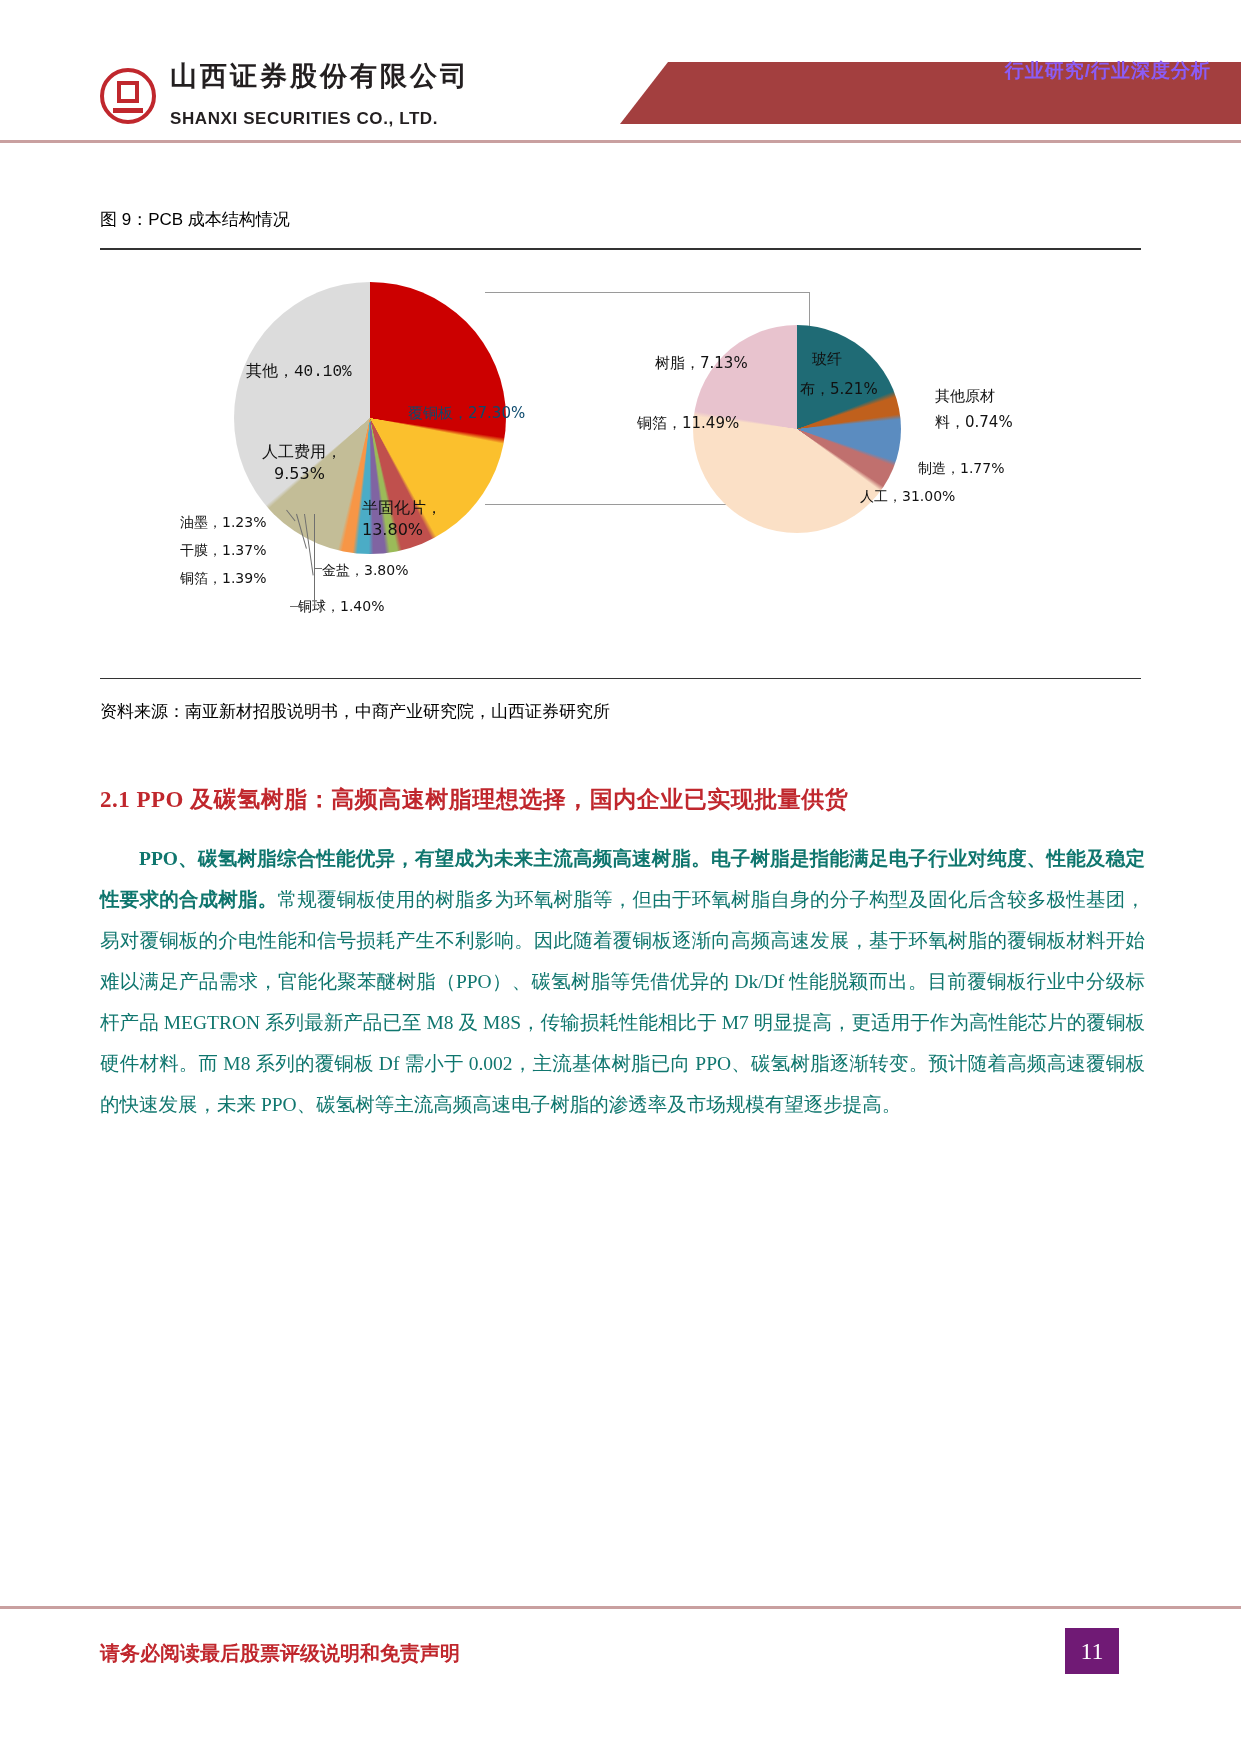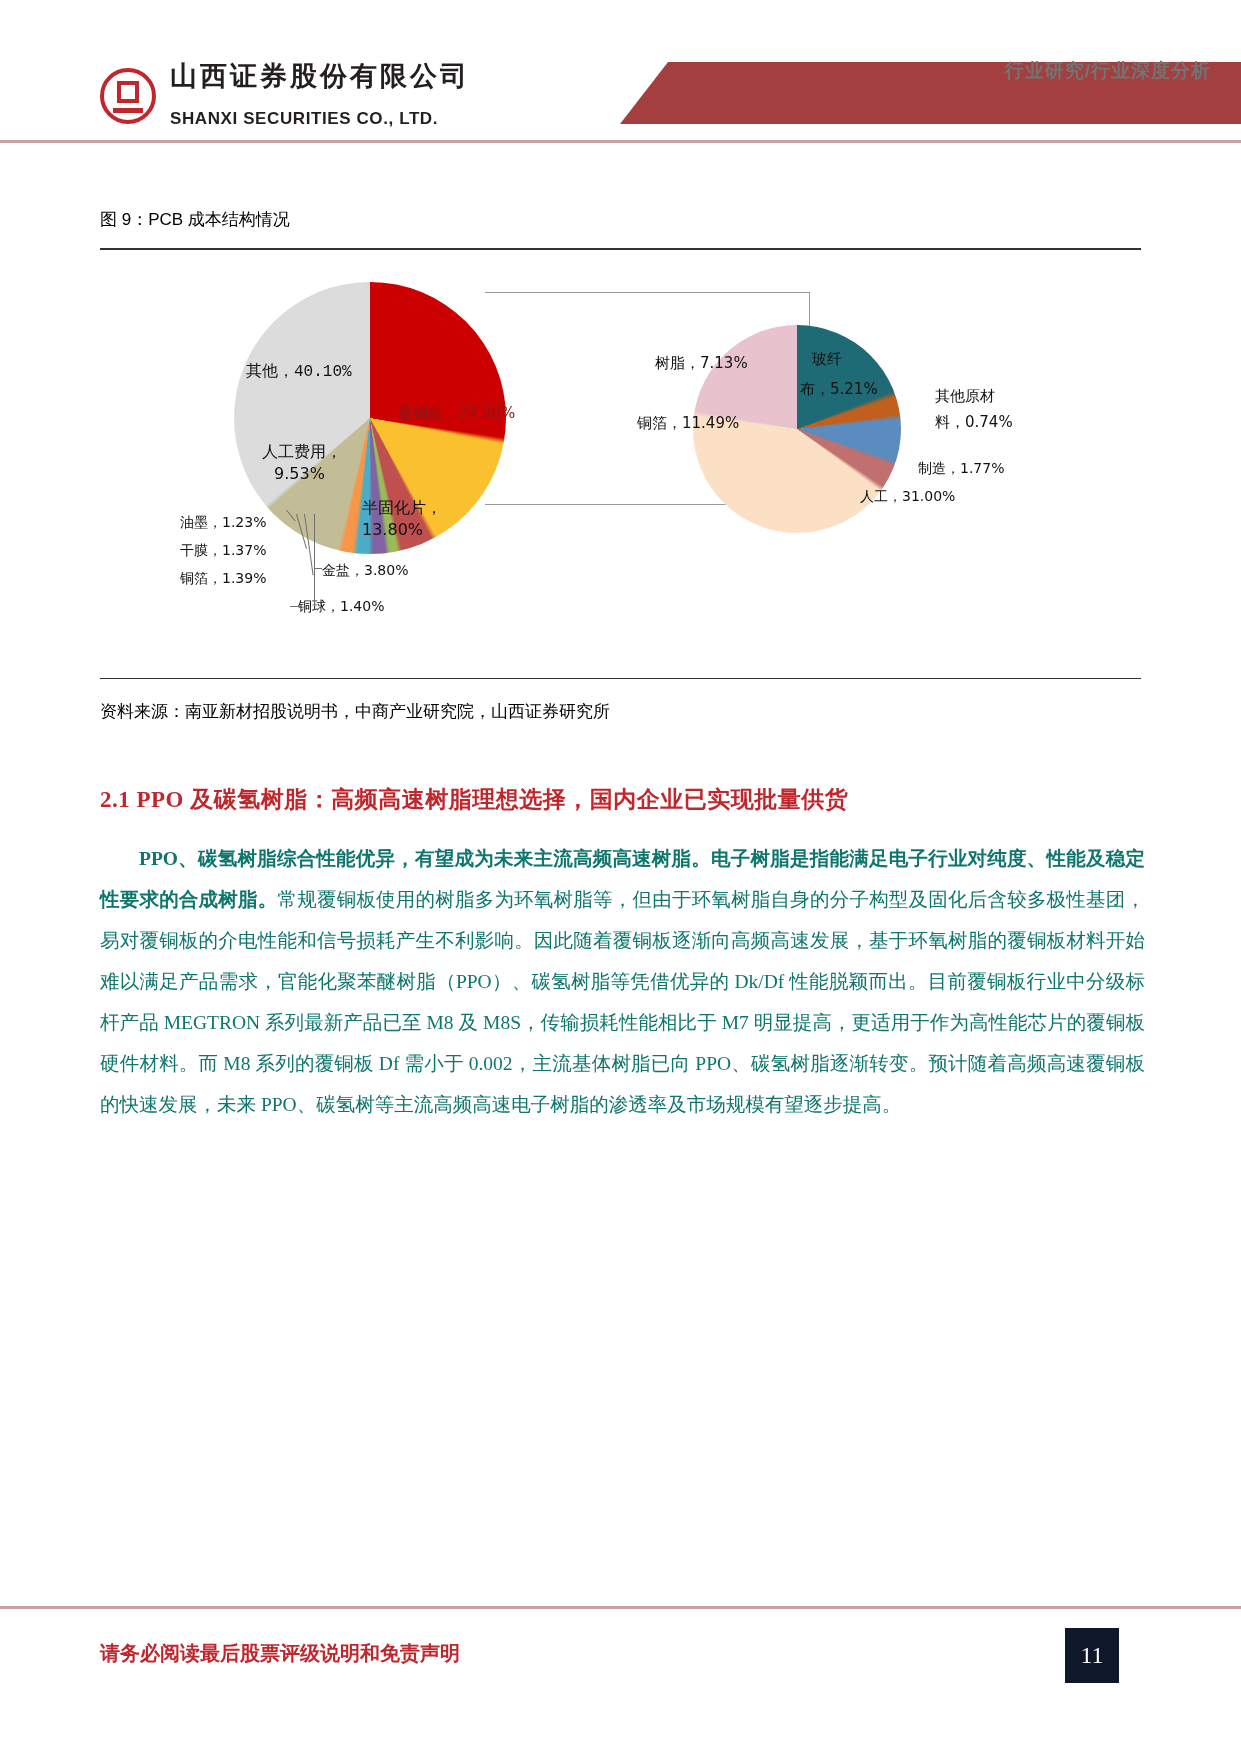--- a/index.html
+++ b/index.html
@@ -14,21 +14,21 @@
 
   
   .header{position:absolute;left:0;top:0;width:1241px;height:142px;}
   .header-band{
     position:absolute;left:620px;top:62px;width:621px;height:62px;
     background:#a33f3f;
     clip-path:polygon(48px 0, 621px 0, 621px 62px, 0 62px);
   }
   .header-band-label{
     position:absolute;right:30px;top:50%;transform:translateY(-50%);
-    color:#737373;font-size:19px;letter-spacing:1px;
+    color:#8b5cf6;font-size:19px;letter-spacing:1px;
     font-family:"Liberation Sans","DejaVu Sans",sans-serif;
     font-weight:bold;white-space:nowrap;
   }
   .logo-wrap{position:absolute;left:100px;top:62px;display:flex;align-items:center;gap:14px;}
   .logo-mark{
     width:56px;height:56px;border-radius:50%;
     border:4px solid #c0272d;position:relative;flex:none;
     box-sizing:border-box;
   }
   .logo-mark:before{
@@ -102,22 +102,22 @@
   .body b{font-weight:bold;}
 
   
   .footer-rule{position:absolute;left:0;top:1606px;width:1241px;height:3px;background:#c9a0a0;}
   .footer-note{
     position:absolute;left:100px;top:1640px;
     color:#c0272d;font-weight:bold;font-size:20px;
     font-family:"Liberation Serif","DejaVu Serif",serif;
   }
   .page-badge{
-    position:absolute;left:1065px;top:1628px;width:54px;height:55px;
-    background:#0f172a;color:#fff;display:flex;align-items:center;justify-content:center;
+    position:absolute;left:1065px;top:1628px;width:54px;height:46px;
+    background:#701a75;color:#fff;display:flex;align-items:center;justify-content:center;
     font-family:"Liberation Serif","DejaVu Serif",serif;font-size:24px;
   }
 </style>
 </head>
 <body>
 
 <div class="page">
 
   <div class="header">
     <div class="header-band"></div>
@@ -148,21 +148,21 @@
             #fbc02d 101deg 150.7deg,
             #c0504d 153deg 166.4deg,
             #9bbb59 168.4deg 171.5deg,
             #8064a2 173.5deg 178.5deg,
             #4bacc6 180.5deg 185.4deg,
             #f79646 187.4deg 191.8deg,
             #c3bd97 193.8deg 228.1deg,
             #dcdcdc 230.1deg 360deg);"></div>
 
     <div class="lbl big" style="left:146px;top:110px;font-family:Liberation Mono, monospace;">其他，40.10%</div>
-    <div class="lbl mid" style="left:298px;top:152px;color:#7f1d1d;">覆铜板，27.30%</div>
+    <div class="lbl mid" style="left:308px;top:152px;color:#0c4a6e;">覆铜板，27.30%</div>
     <div class="lbl big" style="left:262px;top:246px;">半固化片，</div>
     <div class="lbl big" style="left:262px;top:268px;">13.80%</div>
     <div class="lbl big" style="left:162px;top:190px;">人工费用，</div>
     <div class="lbl big" style="left:174px;top:212px;">9.53%</div>
 
     <div class="lbl sm" style="left:80px;top:262px;">油墨，1.23%</div>
     <div class="lbl sm" style="left:80px;top:290px;">干膜，1.37%</div>
     <div class="lbl sm" style="left:80px;top:318px;">铜箔，1.39%</div>
     <div class="lbl sm" style="left:222px;top:310px;">金盐，3.80%</div>
     <div class="lbl sm" style="left:198px;top:346px;">铜球，1.40%</div>

